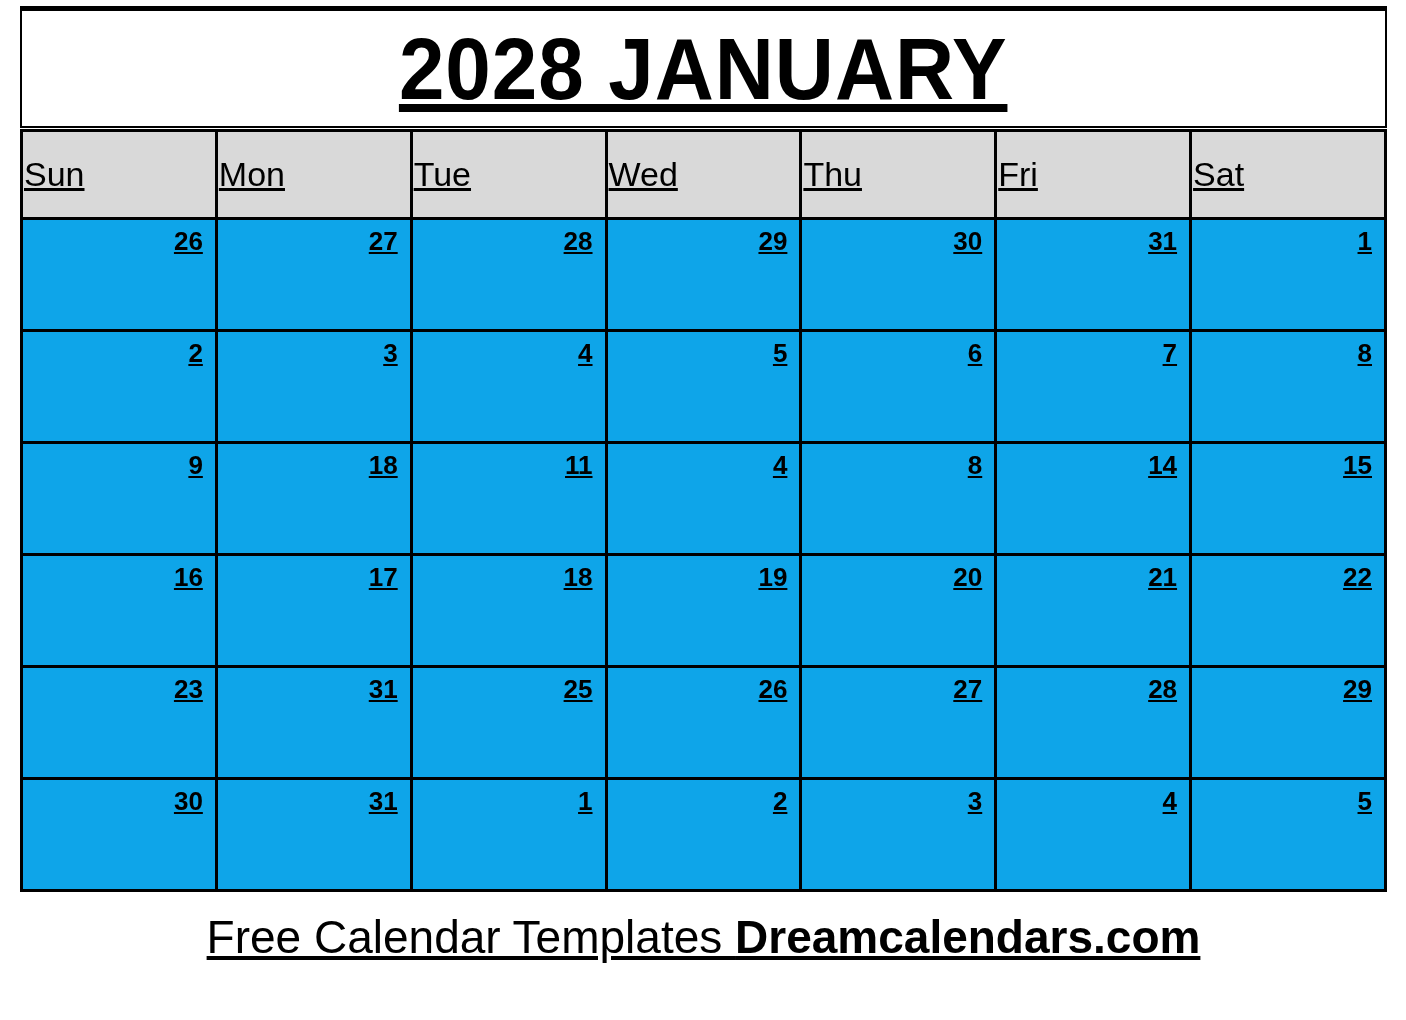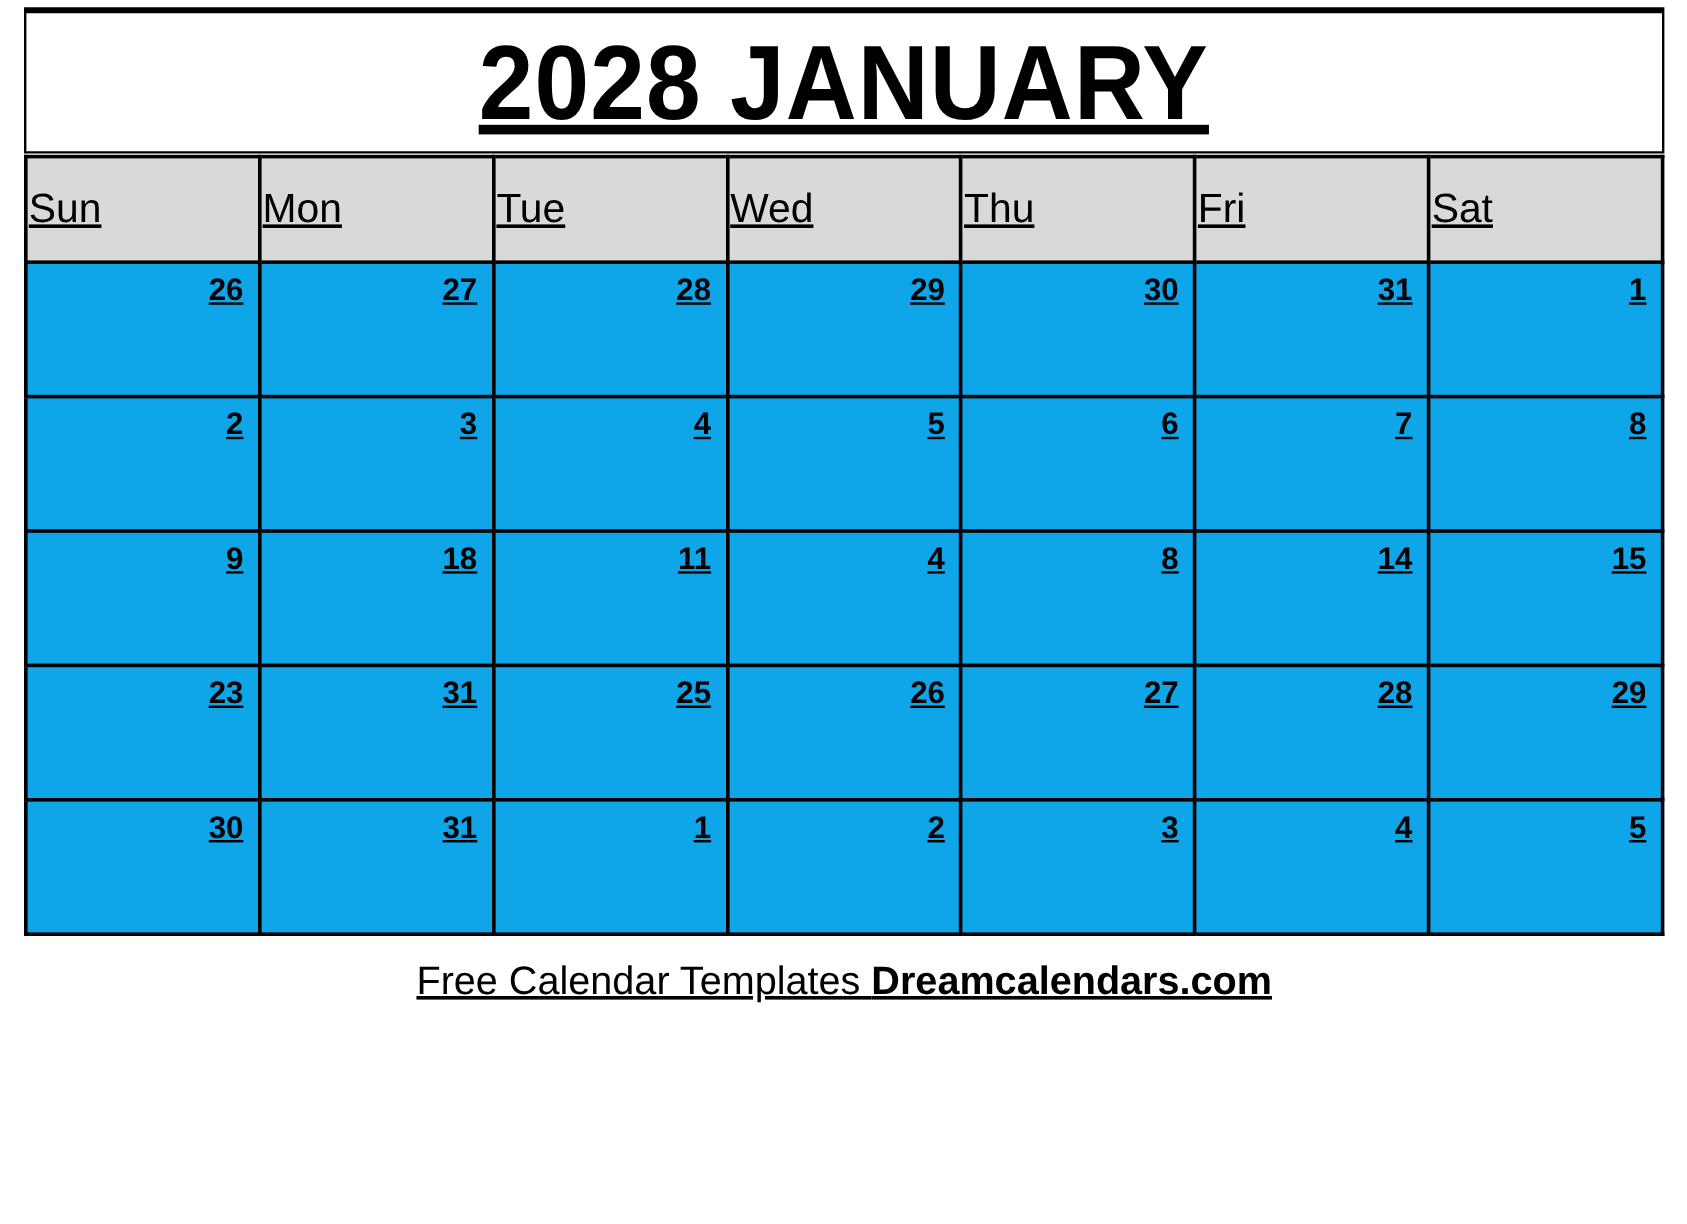--- a/index.html
+++ b/index.html
@@ -60,21 +60,21 @@
     vertical-align:top;
     text-align:right;
     padding:6px 12px 0 0;
     font-size:26px;
     font-weight:700;
     background:#0ea5e9;
   }
   .footer{
     margin-top:18px;
     text-align:center;
-    font-size:33px;
+    font-size:46px;
     white-space:nowrap;
   }
   .footer .brand{
     font-weight:700;
   }
 </style>
 </head>
 <body>
 
 <div class="calendar">
@@ -117,20 +117,29 @@
       <tr>
         <td>9</td>
         <td>18</td>
         <td>11</td>
         <td>4</td>
         <td>8</td>
         <td>14</td>
         <td>15</td>
       </tr>
       <tr>
+        <td>16</td>
+        <td>17</td>
+        <td>18</td>
+        <td>19</td>
+        <td>20</td>
+        <td>21</td>
+        <td>22</td>
+      </tr>
+      <tr>
         <td>23</td>
         <td>31</td>
         <td>25</td>
         <td>26</td>
         <td>27</td>
         <td>28</td>
         <td>29</td>
       </tr>
       <tr>
         <td>30</td>

